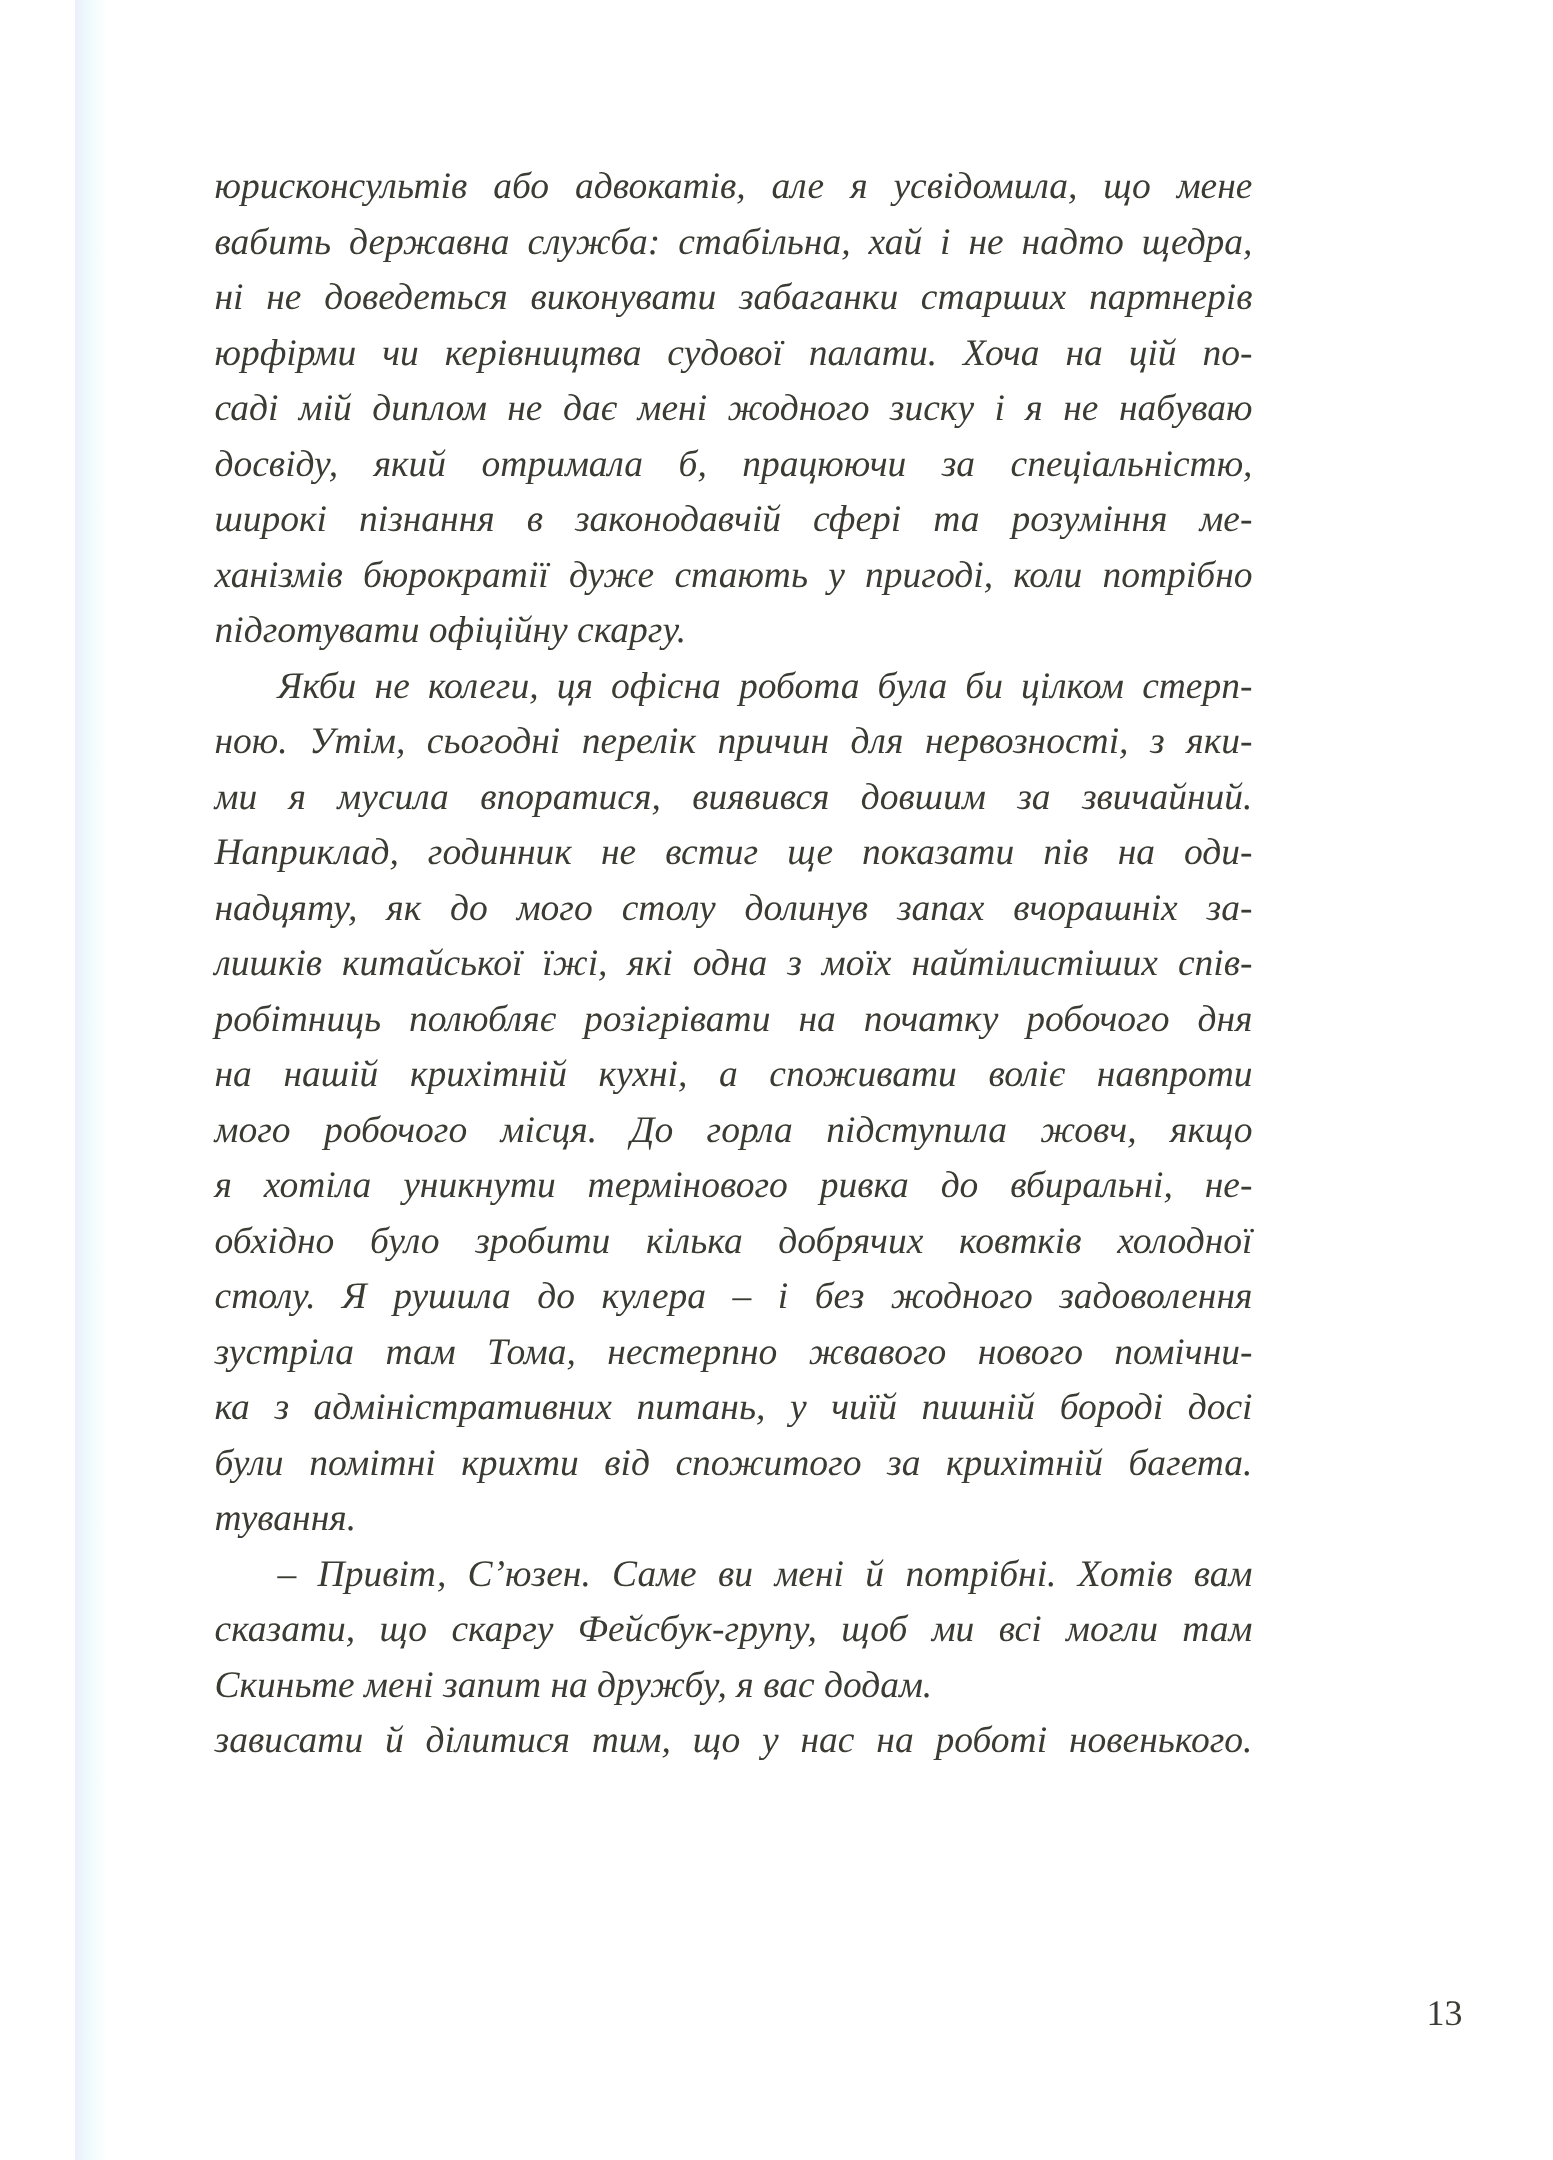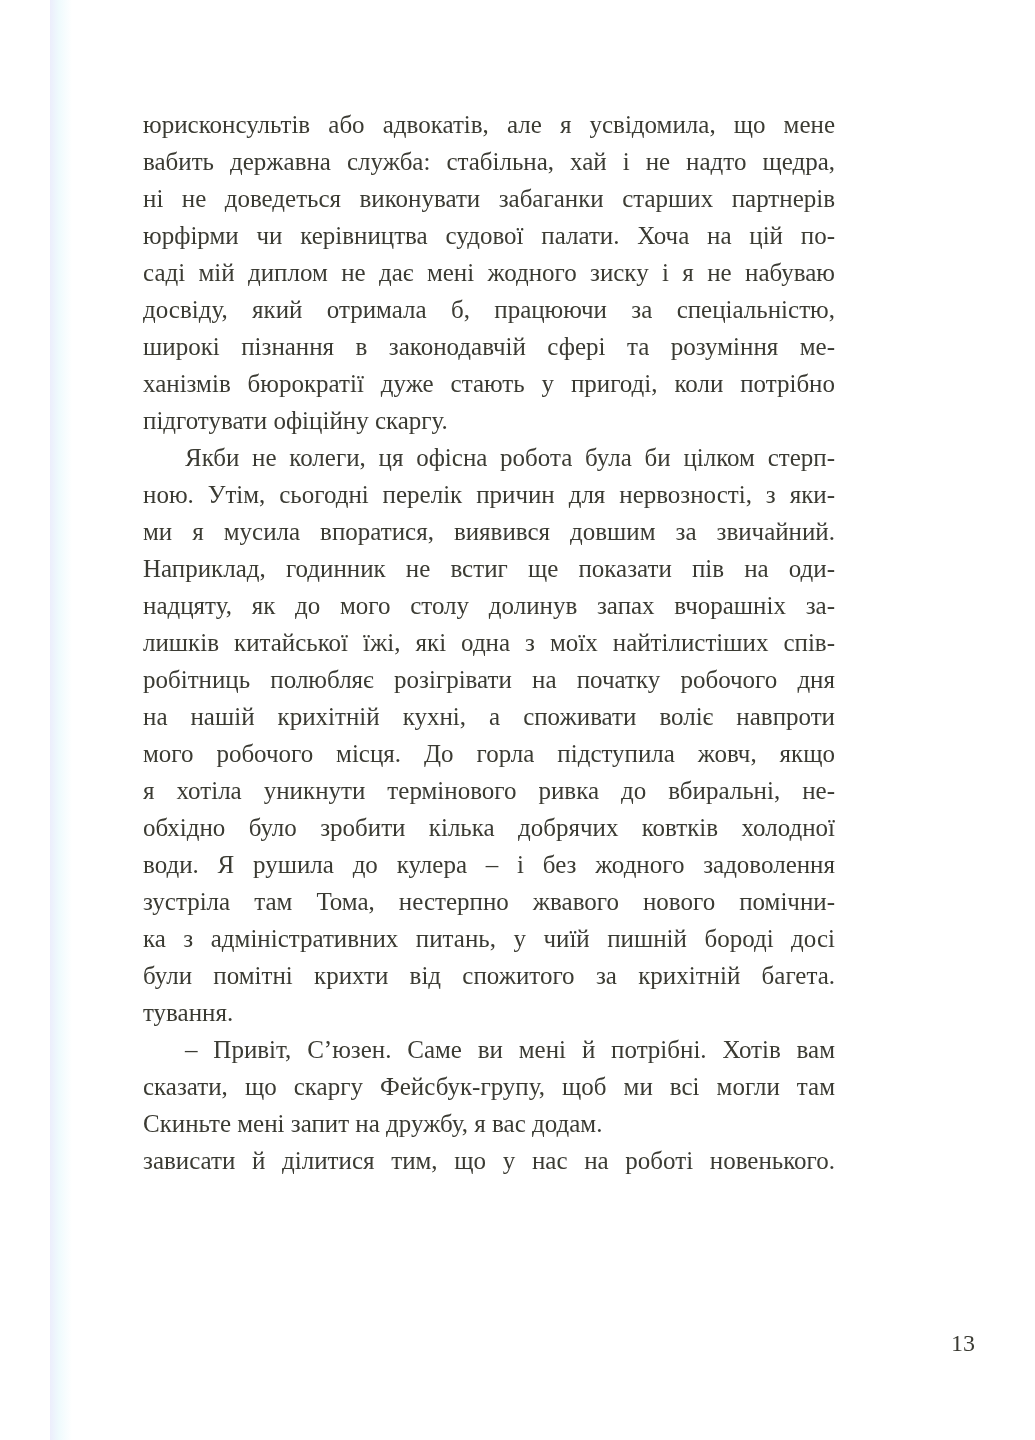--- a/index.html
+++ b/index.html
@@ -30,20 +30,21 @@
     font-size: 25px;
     line-height: 37px;
     color: #3b3b33;
   }
   .line {
     display: block;
     white-space: nowrap;
     text-align: justify;
     text-align-last: justify;
     height: 37px;
+    font-style: italic;
   }
   .line.last {
     text-align-last: left;
   }
   .line.indent {
     padding-left: 42px;
   }
   .page-number {
     position: absolute;
     left: 0;
@@ -77,21 +78,21 @@
     <span class="line">ною. Утім, сьогодні перелік причин для нервозності, з яки-</span>
     <span class="line">ми я мусила впоратися, виявився довшим за звичайний.</span>
     <span class="line">Наприклад, годинник не встиг ще показати пів на оди-</span>
     <span class="line">надцяту, як до мого столу долинув запах вчорашніх за-</span>
     <span class="line">лишків китайської їжі, які одна з моїх найтілистіших спів-</span>
     <span class="line">робітниць полюбляє розігрівати на початку робочого дня</span>
     <span class="line">на нашій крихітній кухні, а споживати воліє навпроти</span>
     <span class="line">мого робочого місця. До горла підступила жовч, якщо</span>
     <span class="line">я хотіла уникнути термінового ривка до вбиральні, не-</span>
     <span class="line">обхідно було зробити кілька добрячих ковтків холодної</span>
-    <span class="line">води. Я рушила до кулера – і без жодного задоволення</span>
+    <span class="line">столу. Я рушила до кулера – і без жодного задоволення</span>
     <span class="line">зустріла там Тома, нестерпно жвавого нового помічни-</span>
     <span class="line">ка з адміністративних питань, у чиїй пишній бороді досі</span>
     <span class="line">були помітні крихти від спожитого за крихітній багета.</span>
     <span class="line last">тування.</span>
   </div>
   <div>
     <span class="line indent">– Привіт, С’юзен. Саме ви мені й потрібні. Хотів вам</span>
     <span class="line">сказати, що скаргу Фейсбук-групу, щоб ми всі могли там</span>
     <span class="line last">Скиньте мені запит на дружбу, я вас додам.</span>
     <span class="line">зависати й ділитися тим, що у нас на роботі новенького.</span>

